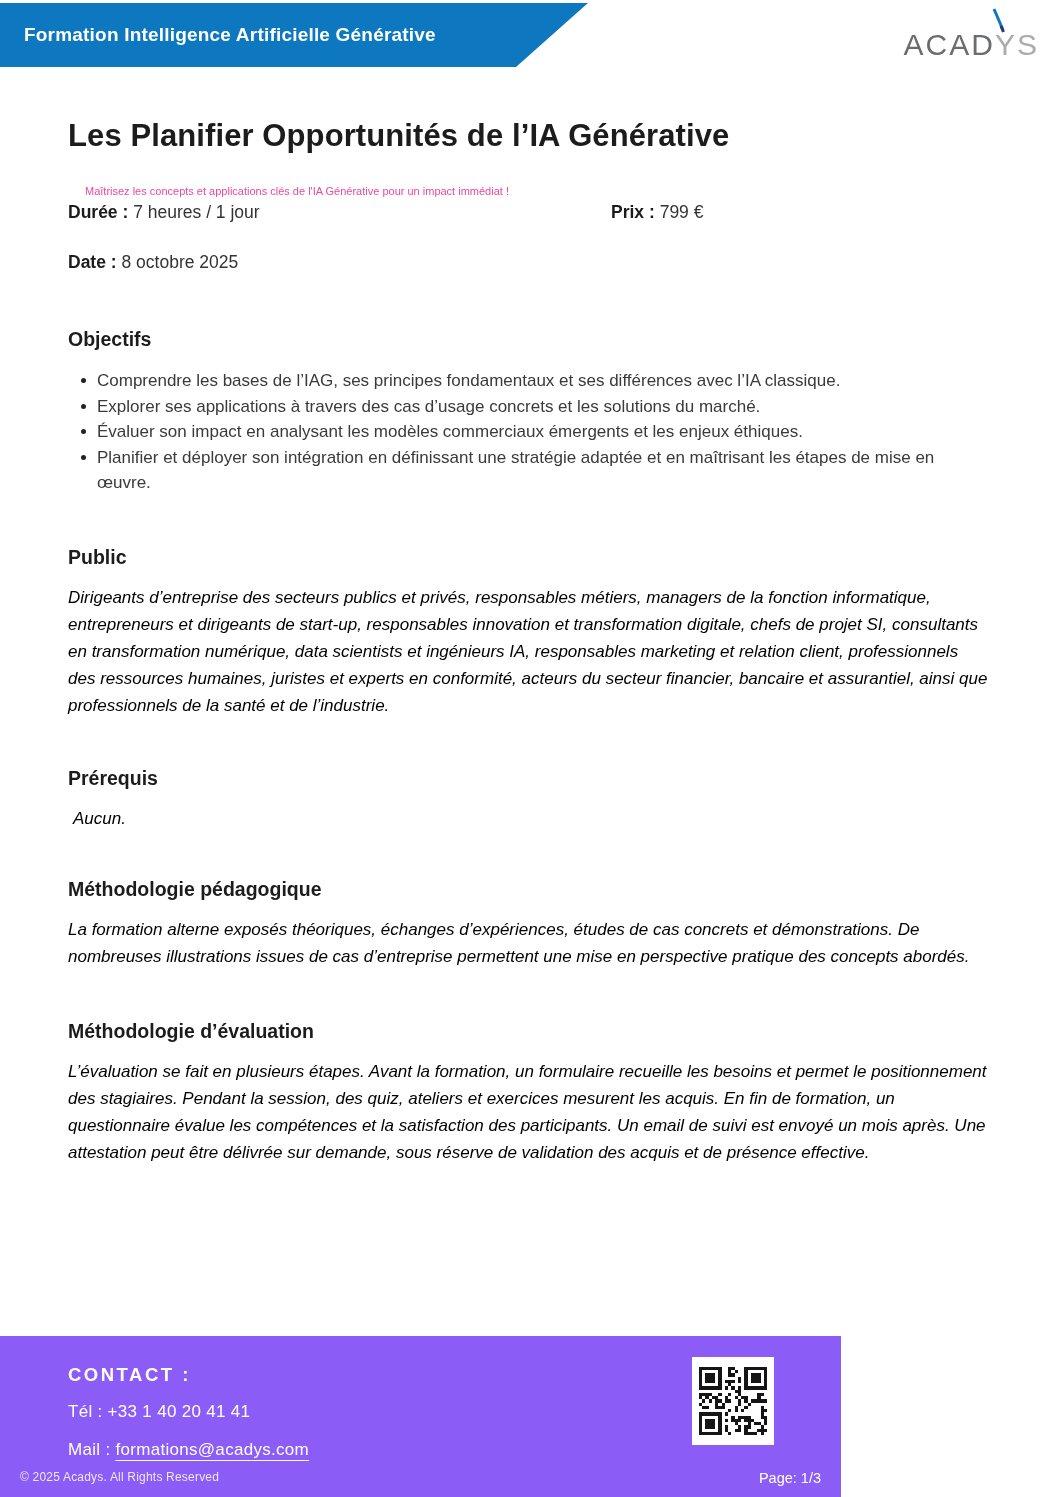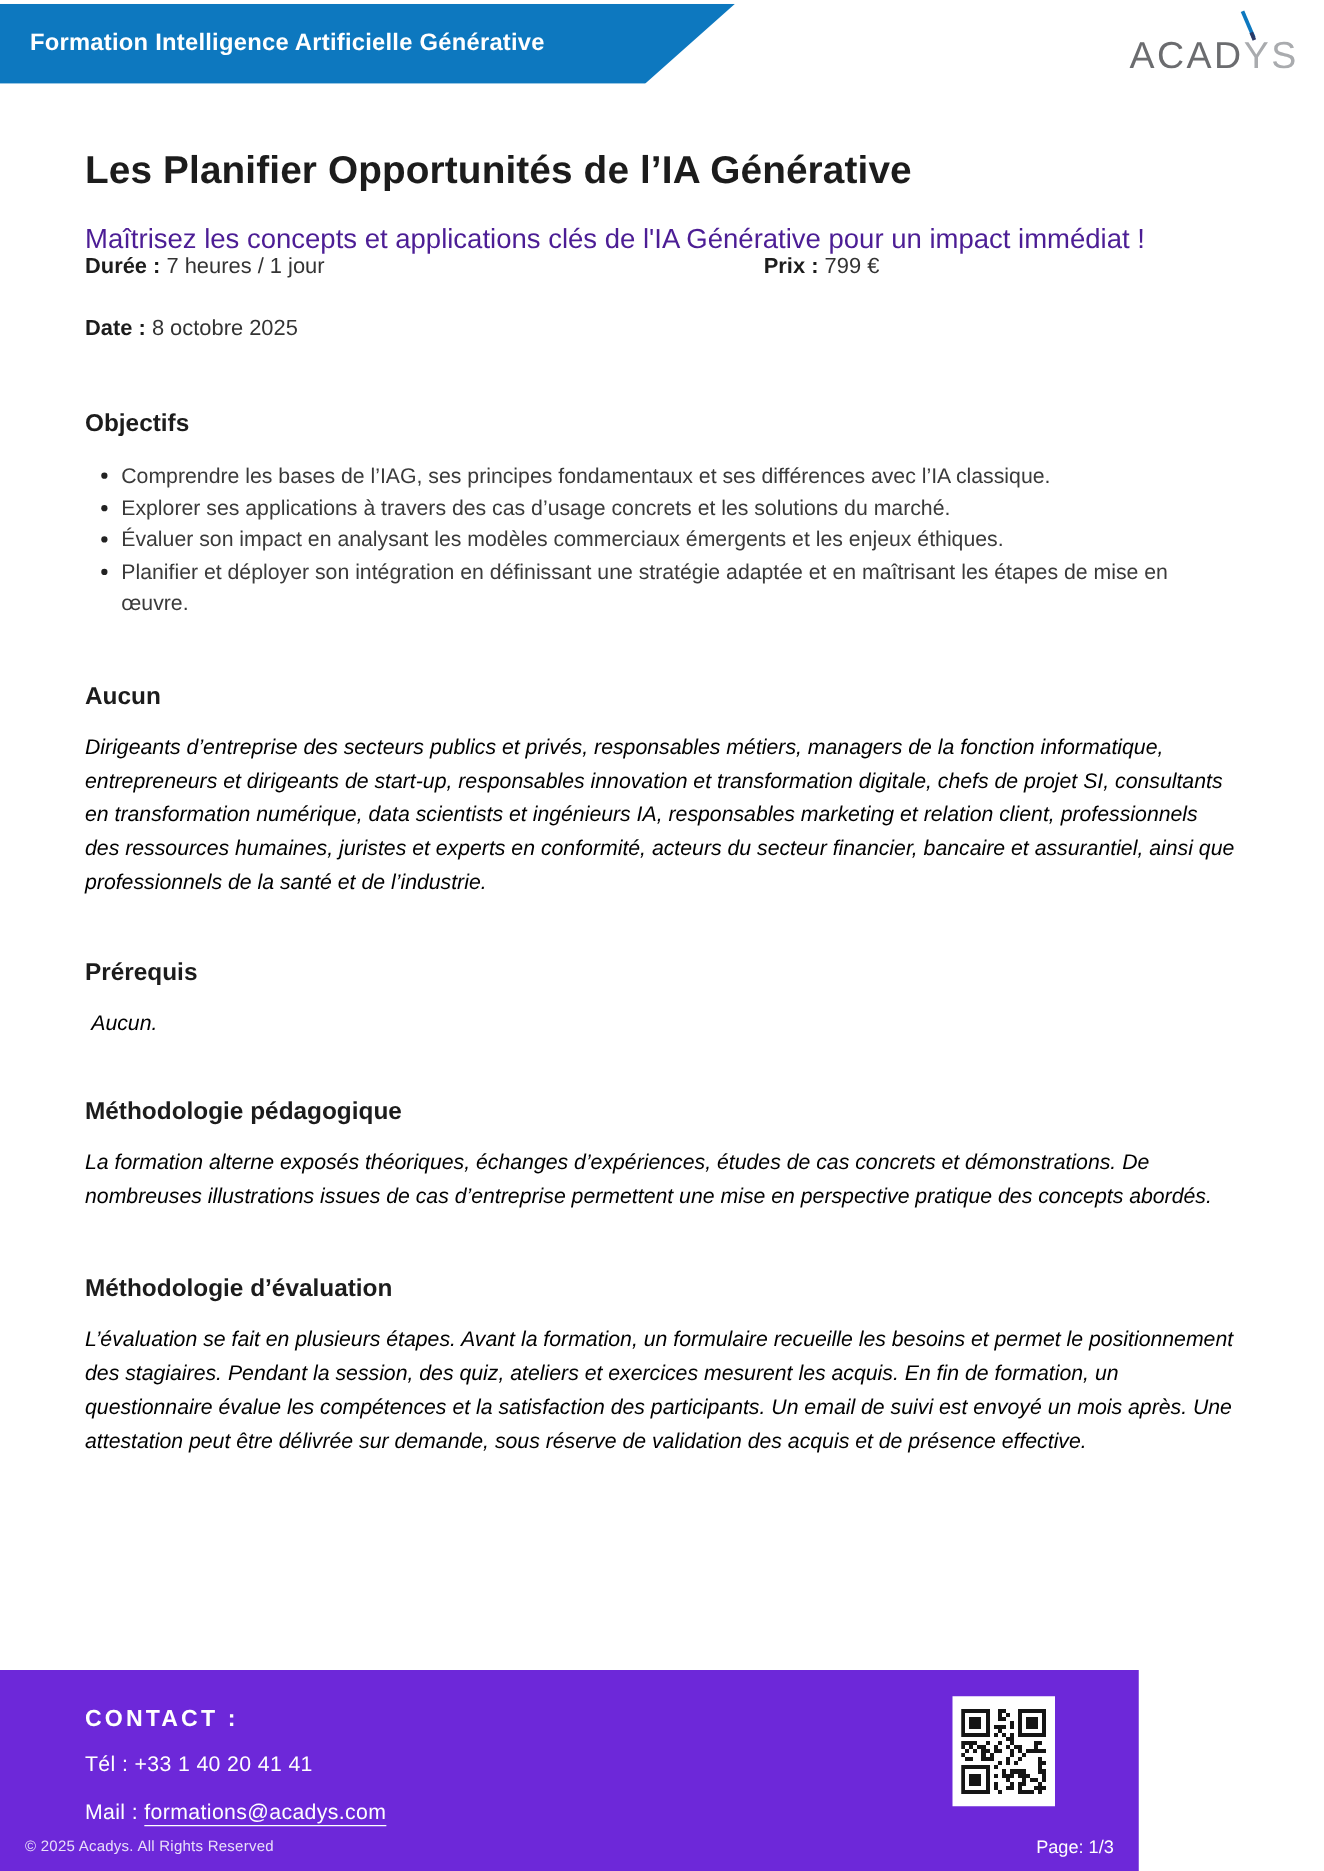--- a/index.html
+++ b/index.html
@@ -39,21 +39,21 @@
 
   
   .content {
     padding: 116px 70px 0 68px;
     color: #3a3a3a;
   }
   h1 {
     margin: 0; font-size: 31px; line-height: 40px;
     font-weight: 700; color: #1c1c1c; letter-spacing: 0.1px;
   }
-  .subtitle { margin: 24px 0 0; font-size: 22px; line-height: 22px; color: #4c1d95; }
+  .subtitle { margin: 24px 17px 0; font-size: 11px; line-height: 22px; color: #ec4899; }
 
   .meta-row { position: relative; height: 22px; }
   .meta { margin: 0; font-size: 17.5px; color: #333; }
   .meta strong { color: #1c1c1c; font-weight: 700; }
   .price-line { position: absolute; left: 543px; top: 0; }
   .date-line { margin-top: 28px; }
 
   h2 {
     margin: 0; font-size: 19.5px; line-height: 26px;
     font-weight: 700; color: #1c1c1c;
@@ -74,22 +74,22 @@
     position: absolute; left: 13px; top: 10px;
     width: 5px; height: 5px; border-radius: 50%; background: #222;
   }
 
   p.body { margin: 14px 0 0; font-size: 17px; line-height: 27px; color: #000000; max-width: 921px; font-style: italic; }
   p.aucun { padding-left: 5px; }
 
   
   footer {
     position: absolute; left: 0; bottom: 0;
-    width: 911px; height: 161px;
-    background: #6d28d9; color: #ffffff;
+    width: 841px; height: 161px;
+    background: #8b5cf6; color: #ffffff;
   }
   .contact { position: absolute; left: 68px; top: 28px; }
   .contact h3 {
     margin: 0; font-size: 18.5px; font-weight: 700; letter-spacing: 2.5px;
     color: #ffffff;
   }
   .contact p { margin: 13px 0 0; font-size: 17px; line-height: 25px; letter-spacing: 0.3px; }
   .contact a {
     color: #ffffff; text-decoration: underline;
     text-underline-offset: 5px; text-decoration-thickness: 1px;
@@ -138,21 +138,21 @@
     <p class="meta date-line"><strong>Date :</strong> <span>8 octobre 2025</span></p>
 
     <h2 class="h2-objectifs">Objectifs</h2>
     <ul class="bullets">
       <li><span class="dot"></span><span>Comprendre les bases de l’IAG, ses principes fondamentaux et ses différences avec l’IA classique.</span></li>
       <li><span class="dot"></span><span>Explorer ses applications à travers des cas d’usage concrets et les solutions du marché.</span></li>
       <li><span class="dot"></span><span>Évaluer son impact en analysant les modèles commerciaux émergents et les enjeux éthiques.</span></li>
       <li><span class="dot"></span><span>Planifier et déployer son intégration en définissant une stratégie adaptée et en maîtrisant les étapes de mise en œuvre.</span></li>
     </ul>
 
-    <h2 class="h2-public">Aucun</h2>
+    <h2 class="h2-public">Public</h2>
     <p class="body">Dirigeants d’entreprise des secteurs publics et privés, responsables métiers, managers de la fonction informatique, entrepreneurs et dirigeants de start-up, responsables innovation et transformation digitale, chefs de projet SI, consultants en transformation numérique, data scientists et ingénieurs IA, responsables marketing et relation client, professionnels des ressources humaines, juristes et experts en conformité, acteurs du secteur financier, bancaire et assurantiel, ainsi que professionnels de la santé et de l’industrie.</p>
 
     <h2 class="h2-prerequis">Prérequis</h2>
     <p class="body aucun">Aucun.</p>
 
     <h2 class="h2-methodo">Méthodologie pédagogique</h2>
     <p class="body">La formation alterne exposés théoriques, échanges d’expériences, études de cas concrets et démonstrations. De nombreuses illustrations issues de cas d’entreprise permettent une mise en perspective pratique des concepts abordés.</p>
 
     <h2 class="h2-evaluation">Méthodologie d’évaluation</h2>
     <p class="body">L’évaluation se fait en plusieurs étapes. Avant la formation, un formulaire recueille les besoins et permet le positionnement des stagiaires. Pendant la session, des quiz, ateliers et exercices mesurent les acquis. En fin de formation, un questionnaire évalue les compétences et la satisfaction des participants. Un email de suivi est envoyé un mois après. Une attestation peut être délivrée sur demande, sous réserve de validation des acquis et de présence effective.</p>

